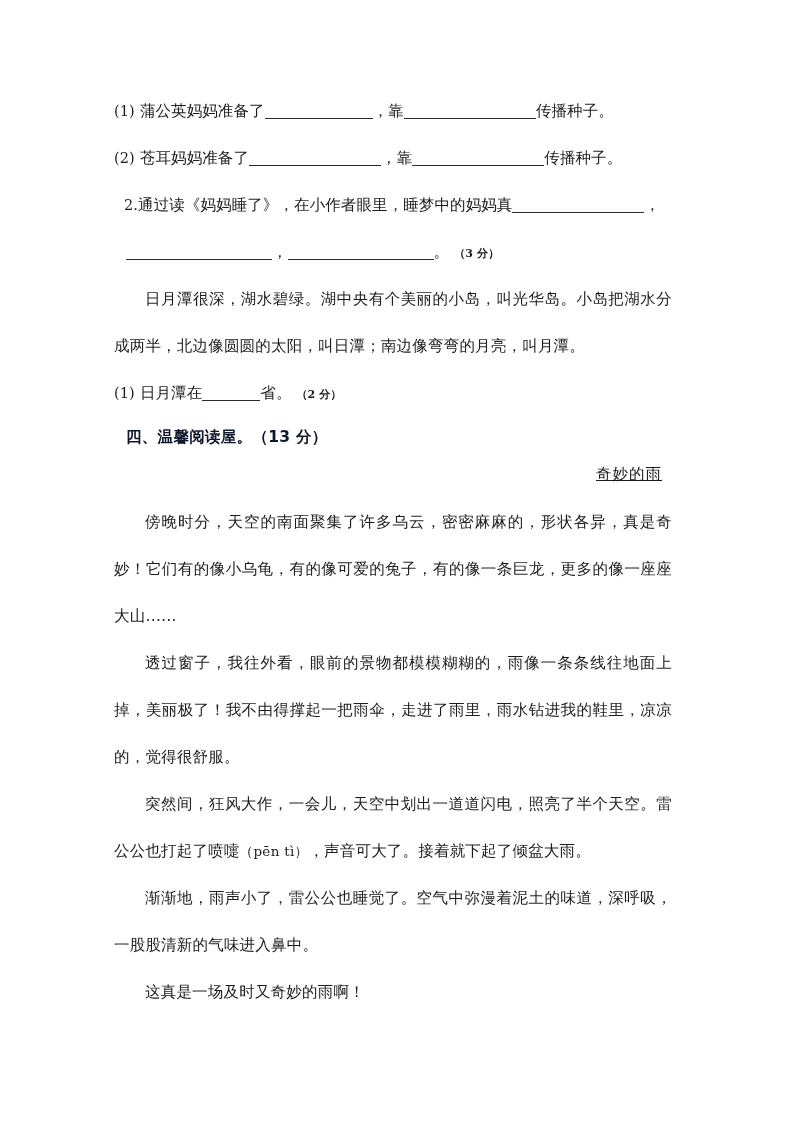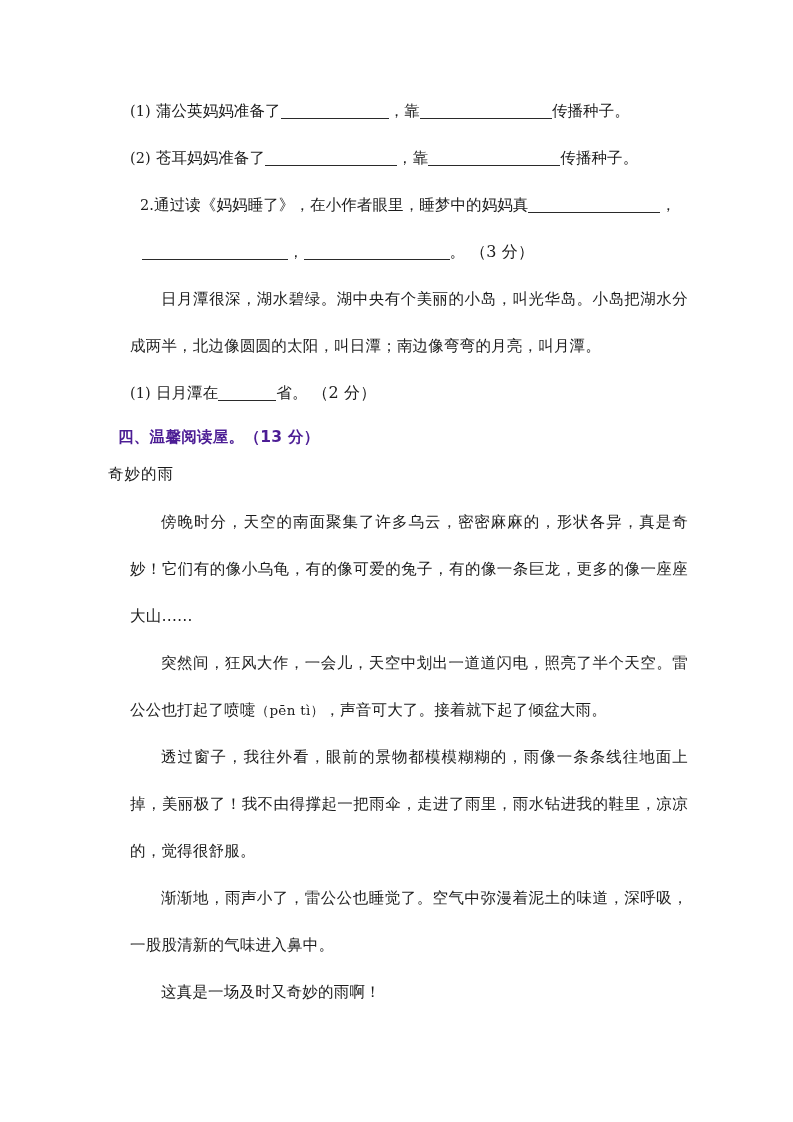--- a/index.html
+++ b/index.html
@@ -19,21 +19,21 @@
   .page {
     position: absolute;
     left: 0;
     top: 0;
     width: 793px;
     height: 1122px;
     background: #ffffff;
   }
   .content {
     position: absolute;
-    left: 118px;
+    left: 102px;
     top: 88px;
     width: 560px;
   }
 
   
   .line {
     font-size: 15.5px;
     line-height: 1.0;
     color: #1c1c1c;
     white-space: nowrap;
@@ -75,37 +75,40 @@
   .b-sm  { width: 58px; }
   .b-md  { width: 90px; }
   .b-lg  { width: 108px; }
   .b-xxl { width: 132px; }
   .b-w1  { width: 146px; }
 
   .heading {
     font-size: 15.5px;
     font-weight: bold;
     letter-spacing: 0.3px;
-    color: #4c1d95;
+    color: #0f172a;
+    margin-left: 24px;
   }
   .passage-title {
     font-size: 15.5px;
-    text-align: left;
+    text-align: right;
     line-height: 34px;
     margin-left: -10px;
     letter-spacing: 1px;
+    text-decoration: underline;
   }
   .pinyin {
     font-family: "DejaVu Serif", "Liberation Serif", serif;
     font-size: 13.5px;
     letter-spacing: 0.3px;
   }
   .score {
     font-family: "DejaVu Serif", "Liberation Serif", serif;
-    font-size: 16px;
+    font-size: 11px;
+    font-weight: bold;
   }
   .spacer-8  { height: 8px; }
 </style>
 </head>
 <body>
 
 <div class="page">
   <div class="content">
 
     <div class="row row-sub">
@@ -149,22 +152,22 @@
     <div class="row" style="height:40px;">
       <span class="heading">四、温馨阅读屋。（13 分）</span>
     </div>
 
     <div class="passage-title">奇妙的雨</div>
 
     <div class="spacer-8"></div>
 
     <div class="para para-indent" style="width:558px;">傍晚时分，天空的南面聚集了许多乌云，密密麻麻的，形状各异，真是奇妙！它们有的像小乌龟，有的像可爱的兔子，有的像一条巨龙，更多的像一座座大山……</div>
 
+    <div class="para para-indent" style="width:558px;">透过窗子，我往外看，眼前的景物都模模糊糊的，雨像一条条线往地面上掉，美丽极了！我不由得撑起一把雨伞，走进了雨里，雨水钻进我的鞋里，凉凉的，觉得很舒服。</div>
+
     <div class="para para-indent" style="width:558px;"><span>突然间，狂风大作，一会儿，天空中划出一道道闪电，照亮了半个天空。雷公公也打起了喷嚏</span><span class="pinyin">（pēn tì）</span><span>，声音可大了。接着就下起了倾盆大雨。</span></div>
-
-    <div class="para para-indent" style="width:558px;">透过窗子，我往外看，眼前的景物都模模糊糊的，雨像一条条线往地面上掉，美丽极了！我不由得撑起一把雨伞，走进了雨里，雨水钻进我的鞋里，凉凉的，觉得很舒服。</div>
 
     <div class="para para-indent" style="width:558px;">渐渐地，雨声小了，雷公公也睡觉了。空气中弥漫着泥土的味道，深呼吸，一股股清新的气味进入鼻中。</div>
 
     <div class="para para-indent" style="width:558px;">这真是一场及时又奇妙的雨啊！</div>
 
   </div>
 </div>
 
 </body></html>

